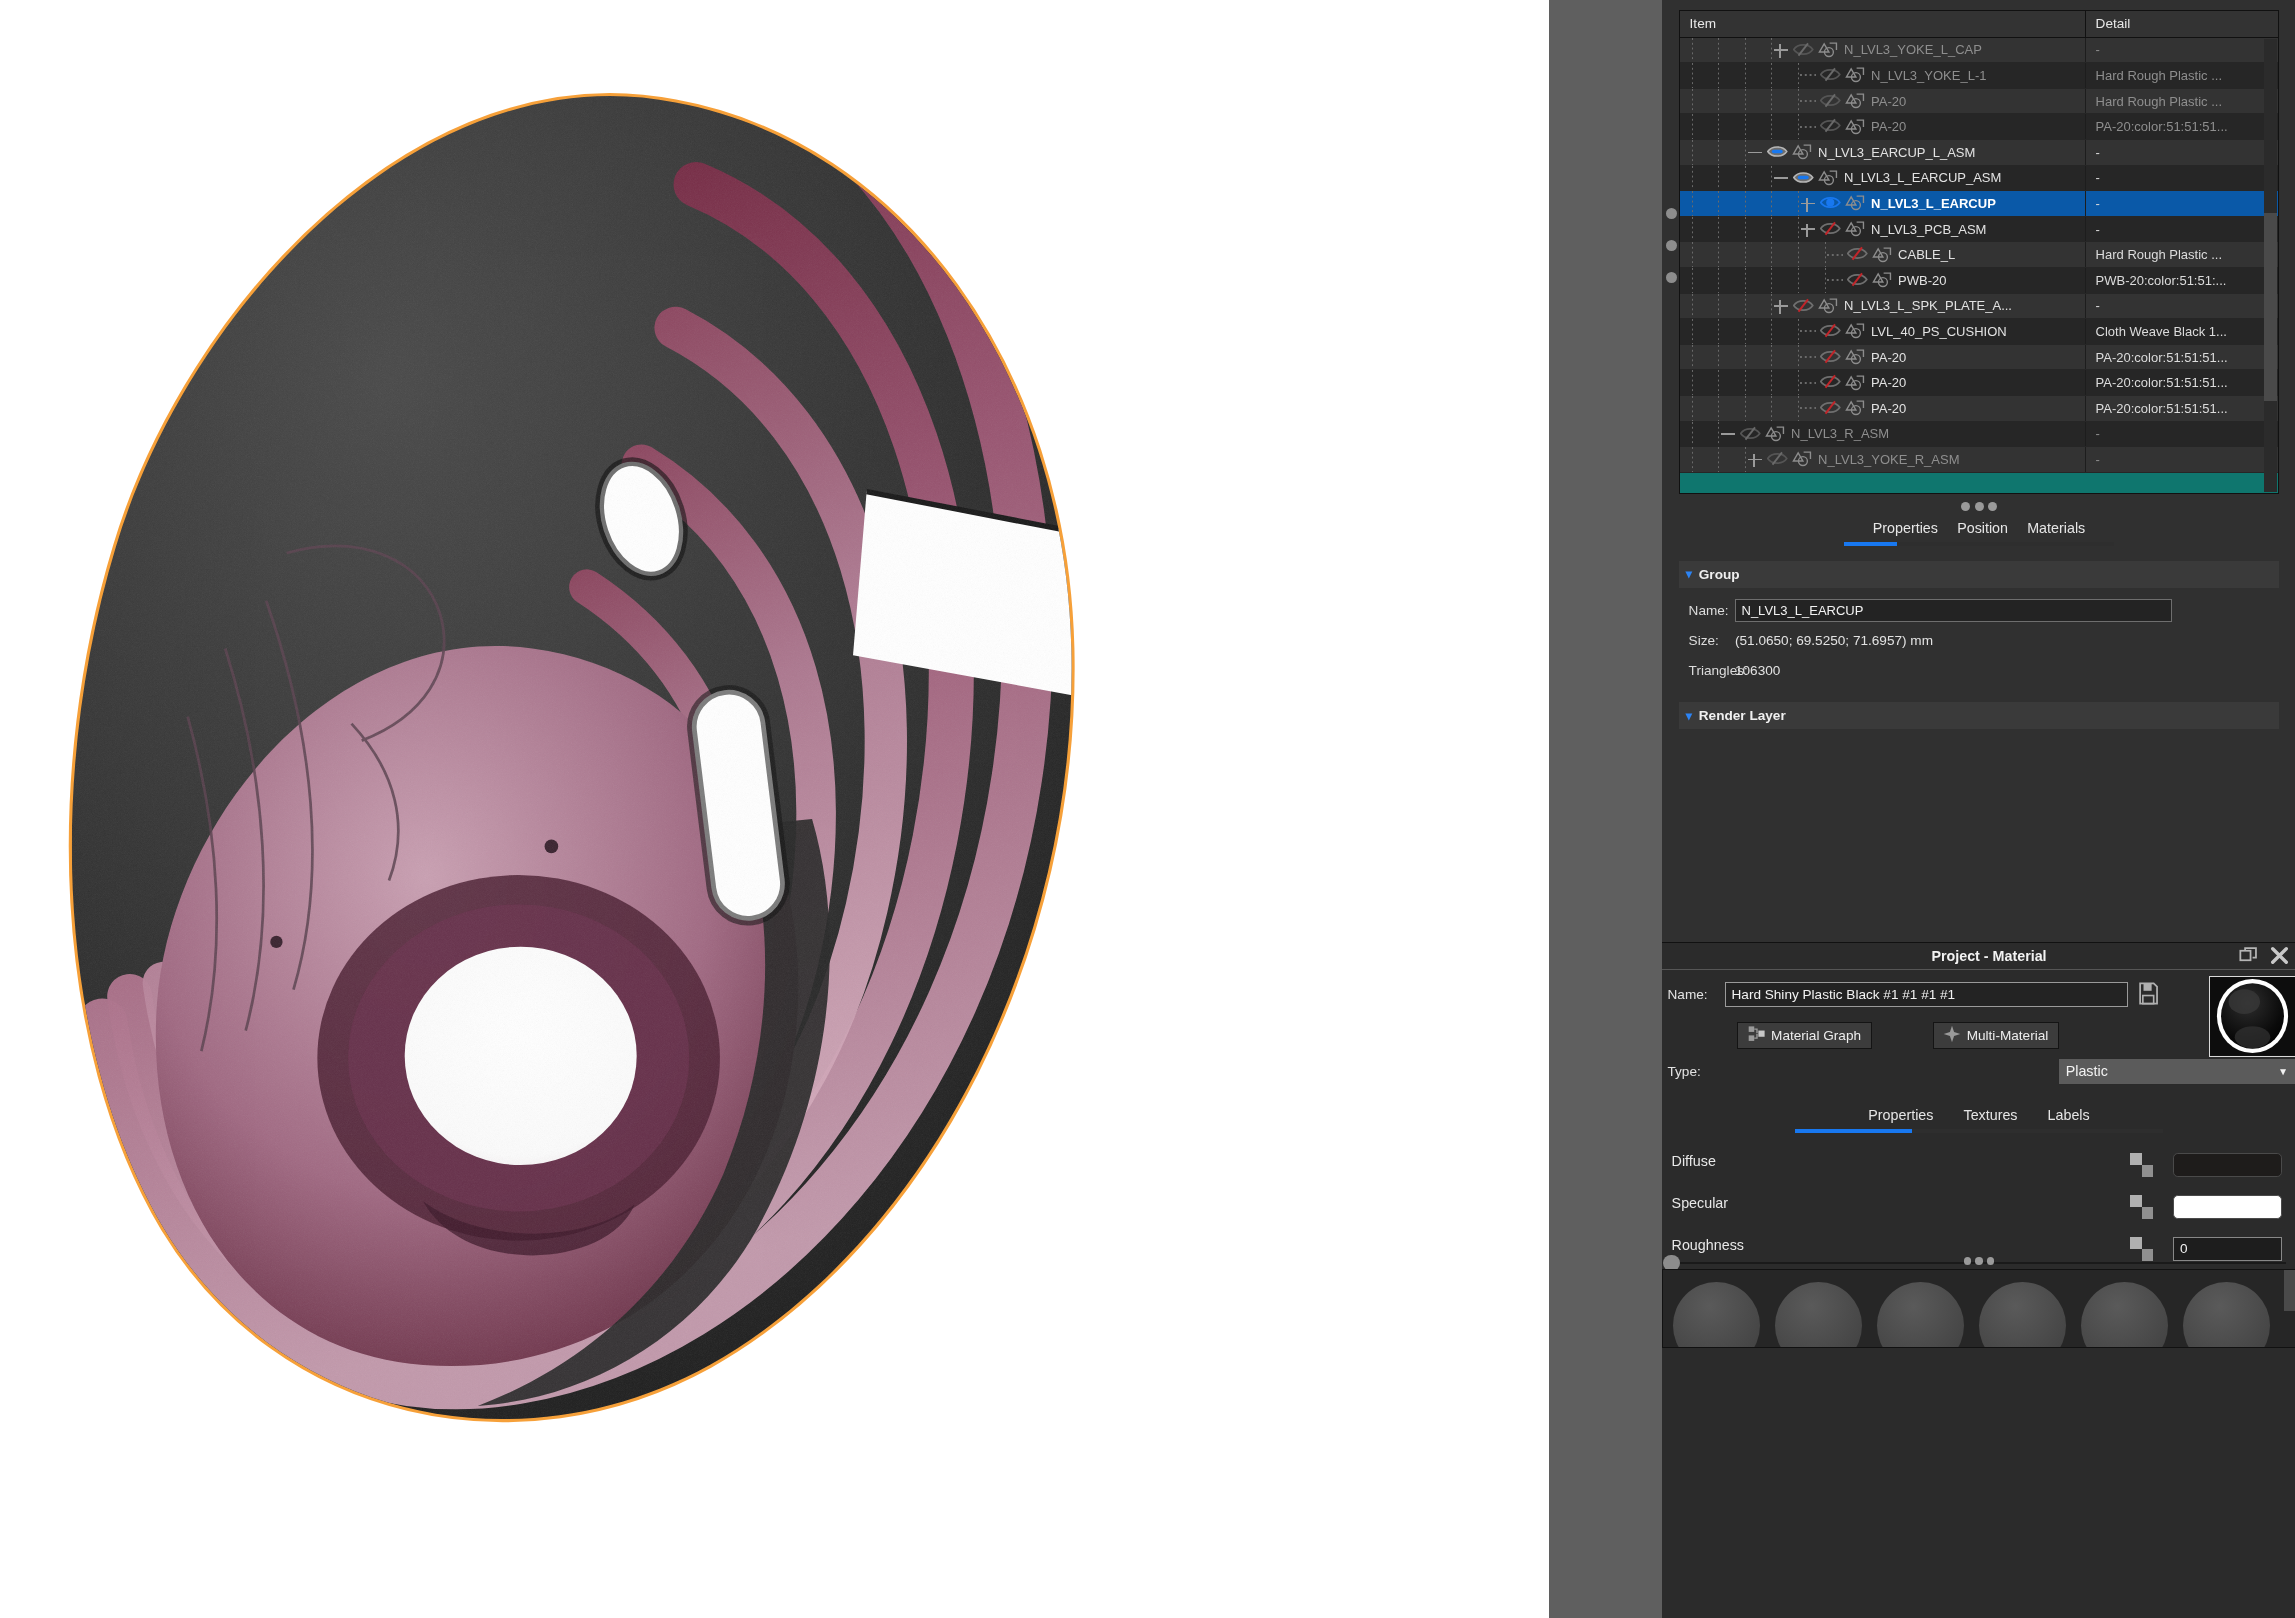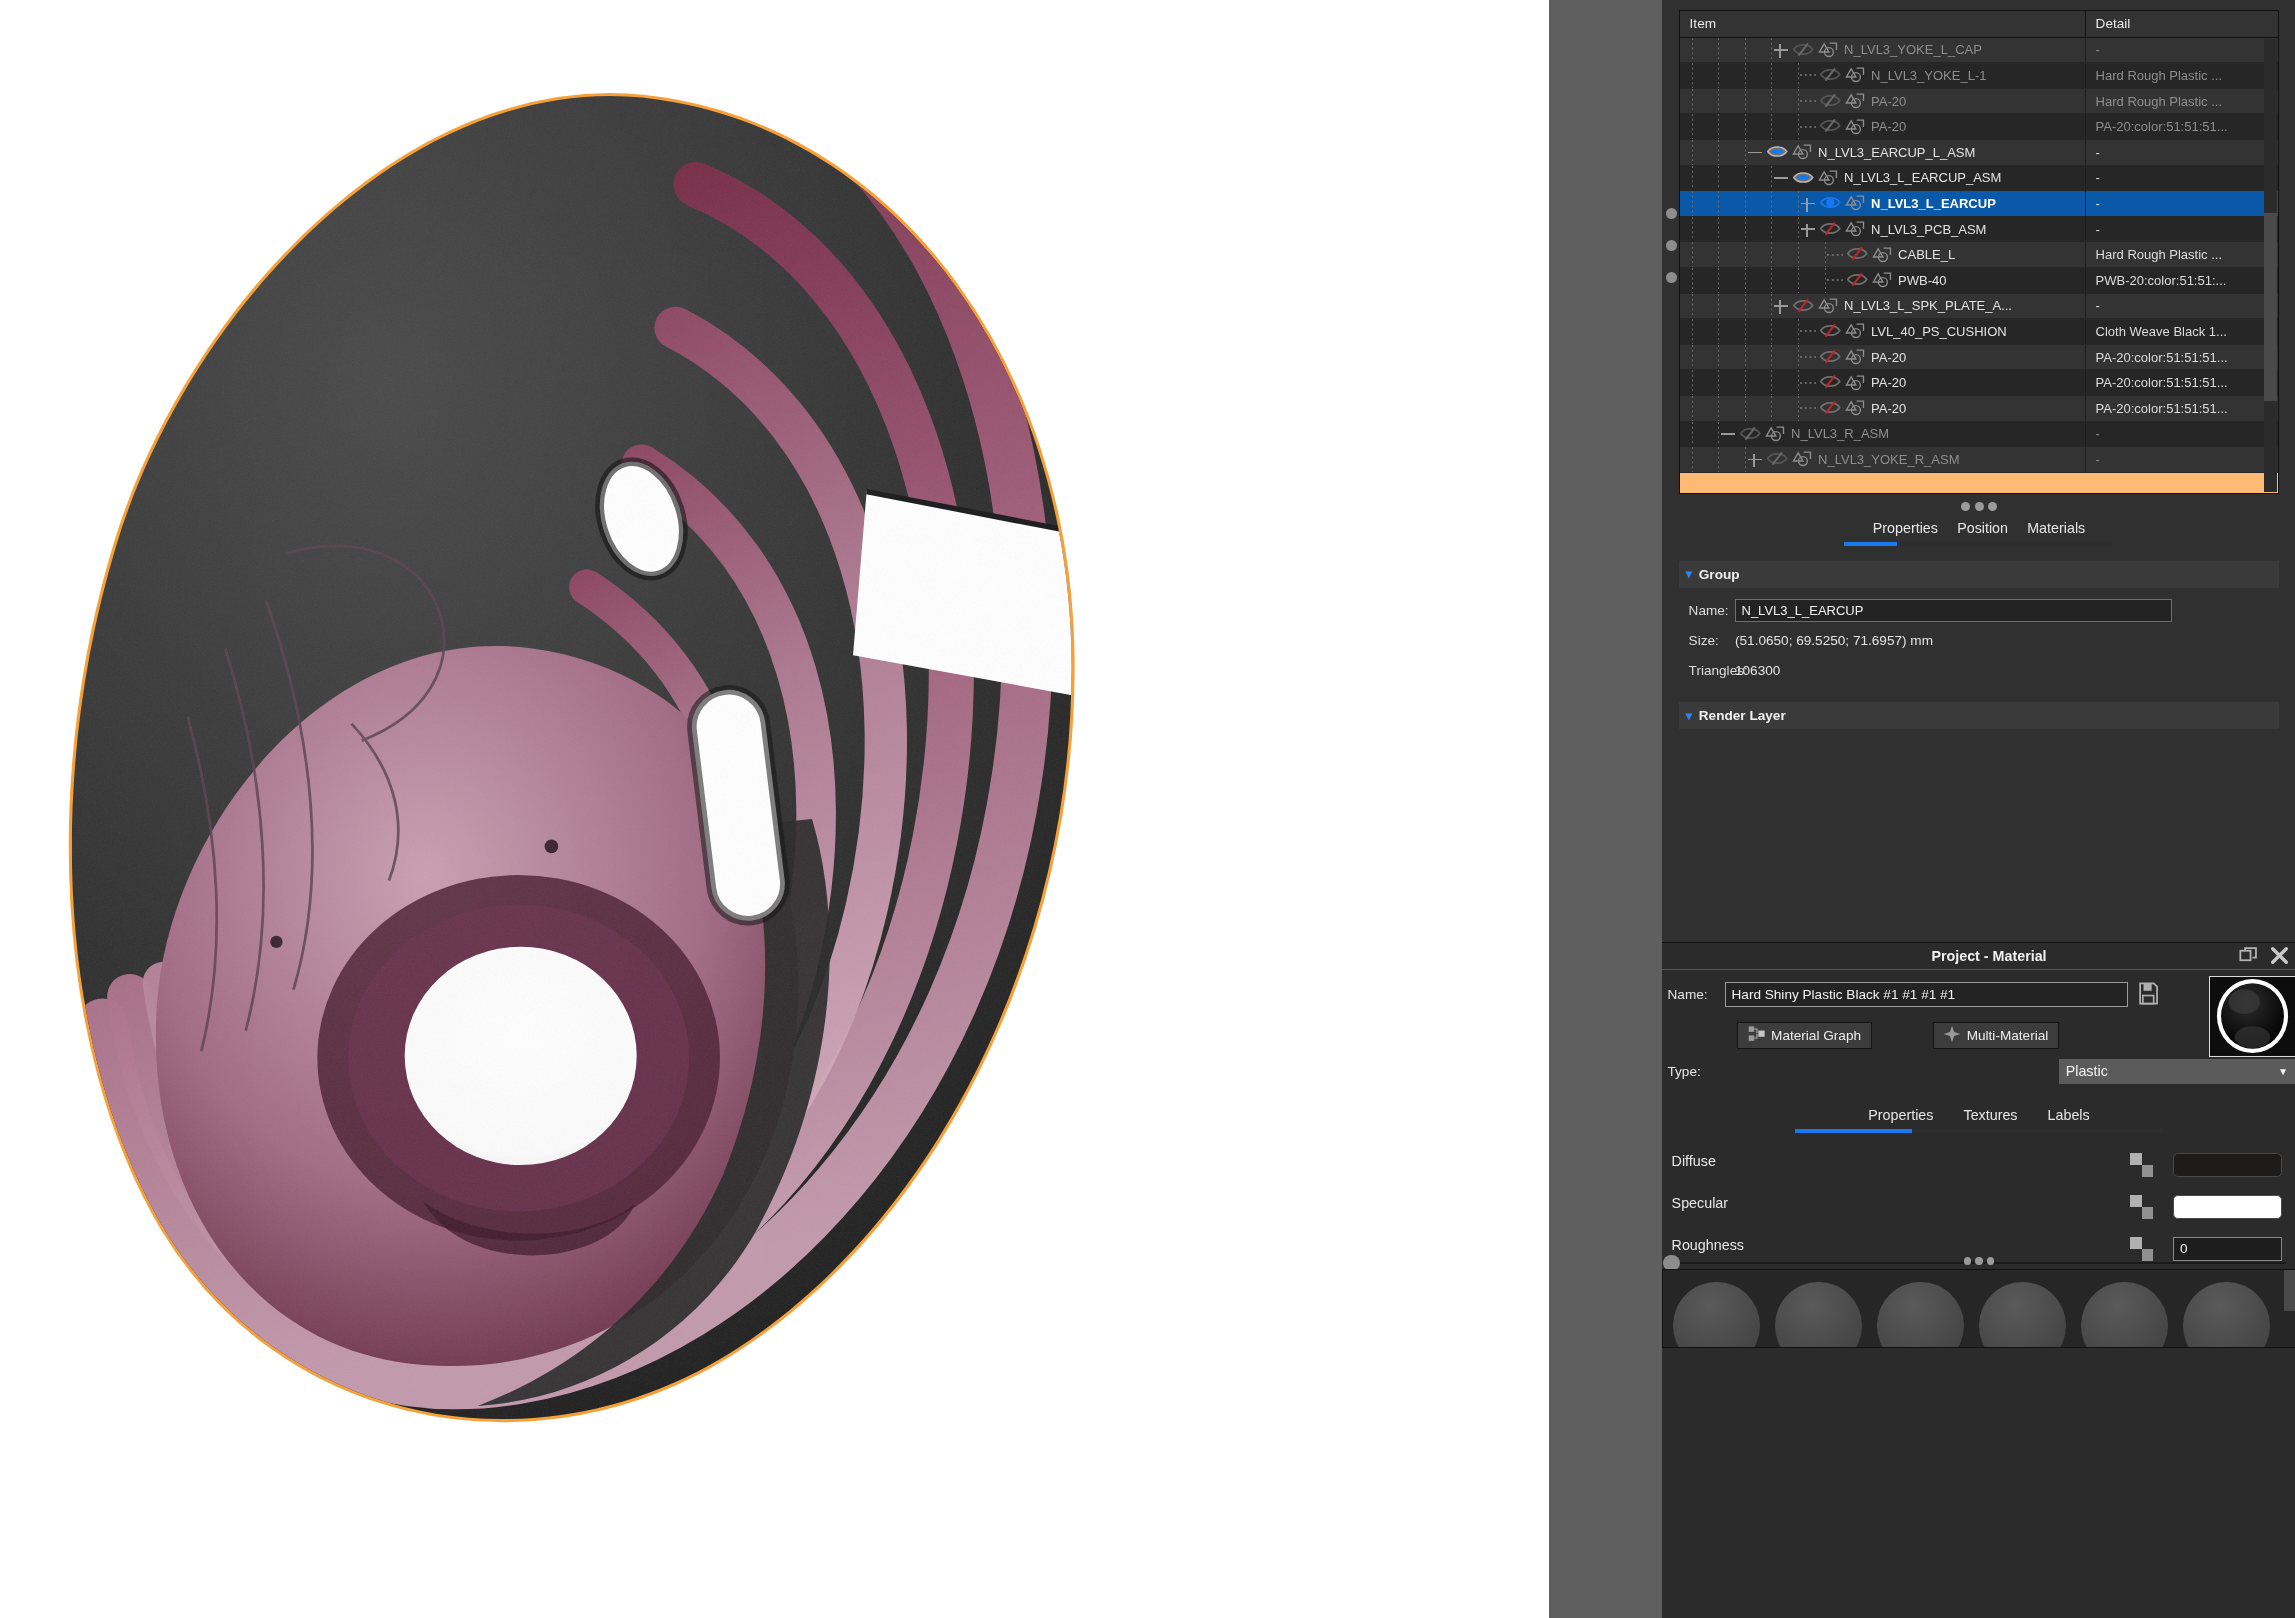--- a/index.html
+++ b/index.html
@@ -29,21 +29,21 @@
 
   
   #tree-panel { position:absolute; left:1679px; top:9.6px; width:600px; height:484px;
     background:#2b2b2b; border:0.7px solid #111; display:flex; flex-direction:column; }
   .tree-head { display:flex; height:27px; flex:0 0 27px; background:#333333;
     border-bottom:0.7px solid #111; }
   .th { display:flex; align-items:center; padding-left:9.6px; font-size:13.6px; color:#e8e8e8; }
   .th.item { width:406px; border-right:0.7px solid #111; }
   .th.detail { flex:1; }
 
-  .tree-body { position:relative; flex:1; overflow:hidden; background:#fdba74; }
+  .tree-body { position:relative; flex:1; overflow:hidden; background:#0f766e; }
   .trow { position:relative; display:flex; height:25.6px; align-items:center;
     border-bottom:0.7px solid #262626; }
   .trow.odd  { background:#333333; }
   .trow.even { background:#262626; }
   .trow.sel  { background:#0a59a8; }
   .tcell-item { position:relative; width:406px; height:100%; display:flex;
     align-items:center; border-right:0.7px solid #1d1d1d; }
   .tcell-detail { flex:1; padding-left:9.6px; font-size:13px; color:#dcdcdc;
     white-space:nowrap; overflow:hidden; }
   .trow.dim .tcell-detail { color:#8e8e8e; }
@@ -536,21 +536,21 @@
               <svg width="20.5" height="15" viewBox="0 0 30 22">
                 <path d="M1 11 C7 2 23 2 29 11 C23 20 7 20 1 11 Z" fill="none" stroke="#6f6f6f" stroke-width="2.4"></path>
                 <path d="M8 20 L22 2" stroke="#c0252a" stroke-width="3"></path>
               </svg>
             </span>
             <span class="objicon"><svg width="20.5" height="18" viewBox="0 0 30 26">
                 <path d="M2 16 L9 4 L16 16 Z" fill="none" stroke="#8d8d8d" stroke-width="2"></path>
                 <circle cx="16" cy="16" r="6.5" fill="none" stroke="#8d8d8d" stroke-width="2"></circle>
                 <path d="M17 3 h10 v10" fill="none" stroke="#8d8d8d" stroke-width="2"></path>
               </svg></span>
-            <span class="tlabel">PWB-40</span>
+            <span class="tlabel">PWB-20</span>
           </div>
           <div class="tcell-detail">PWB-20:color:51:51:...</div>
         </div>
         <div class="trow odd">
           <div class="tcell-item">
             <div class="guides">
               <i style="left:11.6px"></i>
               <i style="left:38px"></i>
               <i style="left:65px"></i>
               <i style="left:91px"></i>

